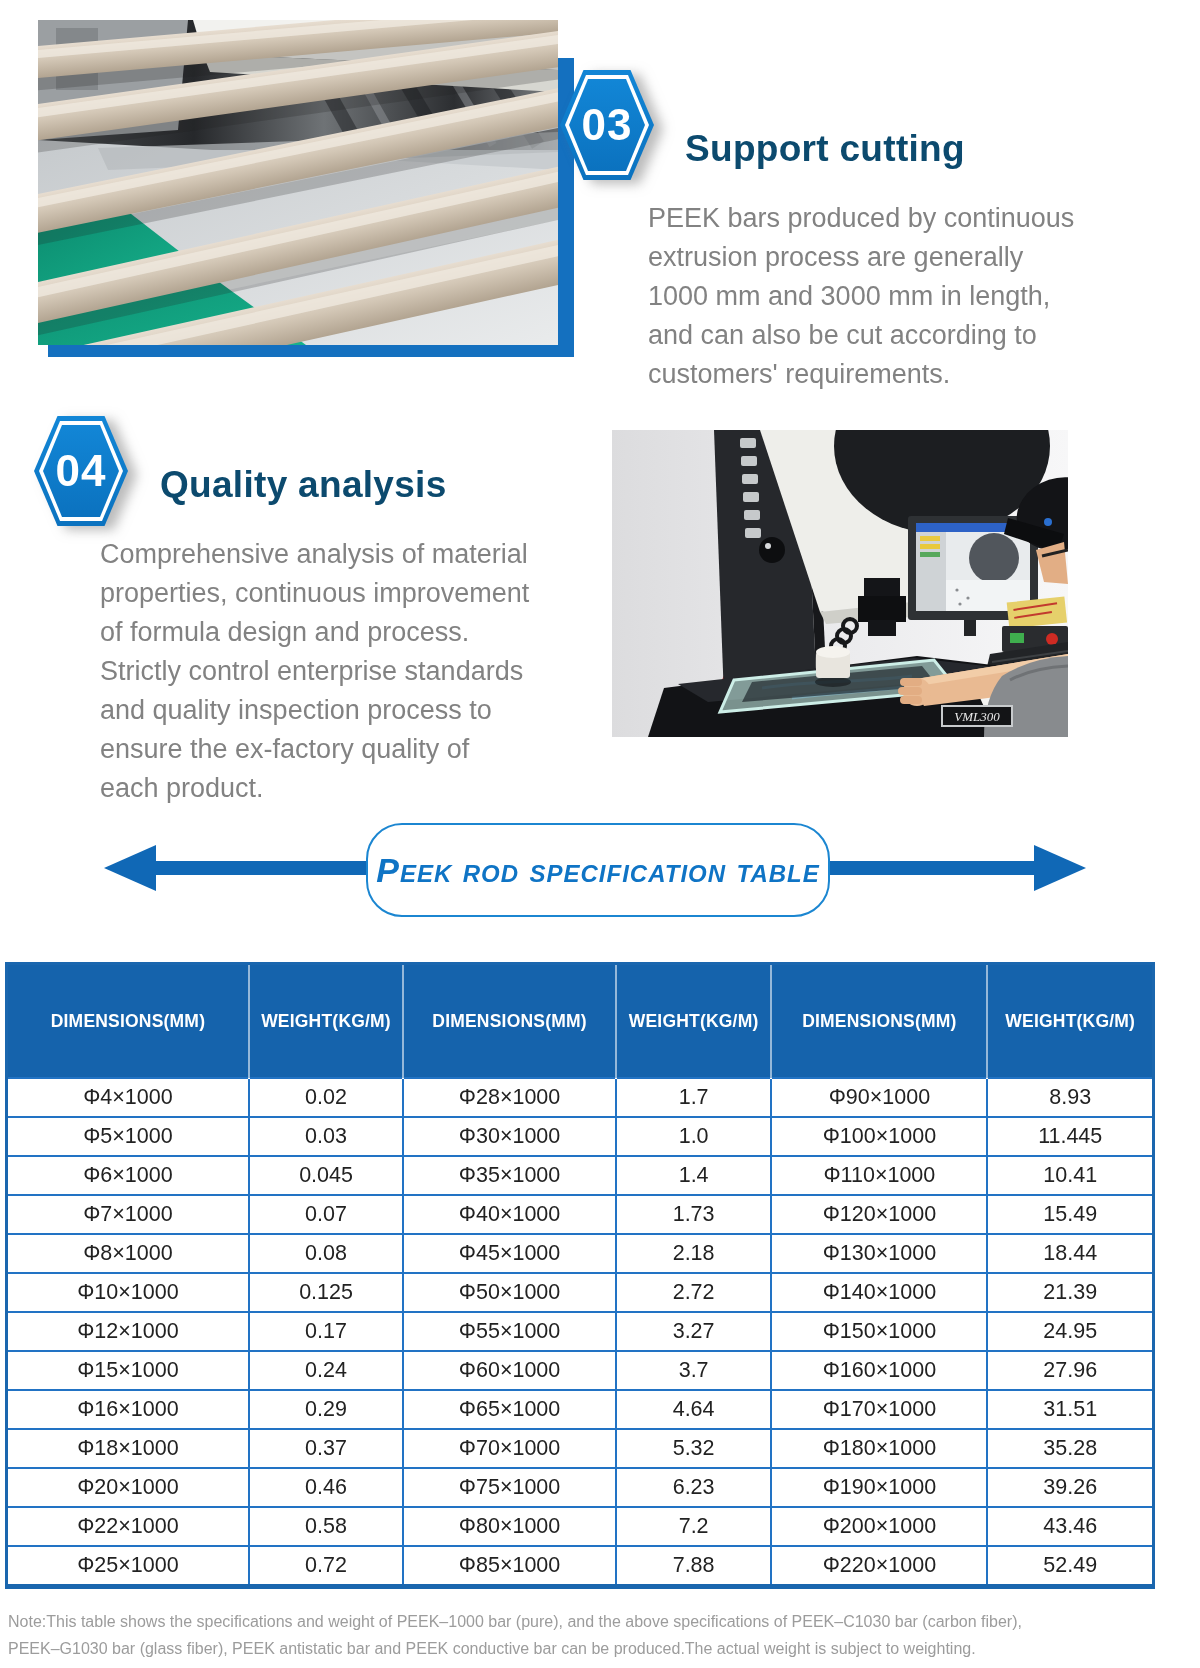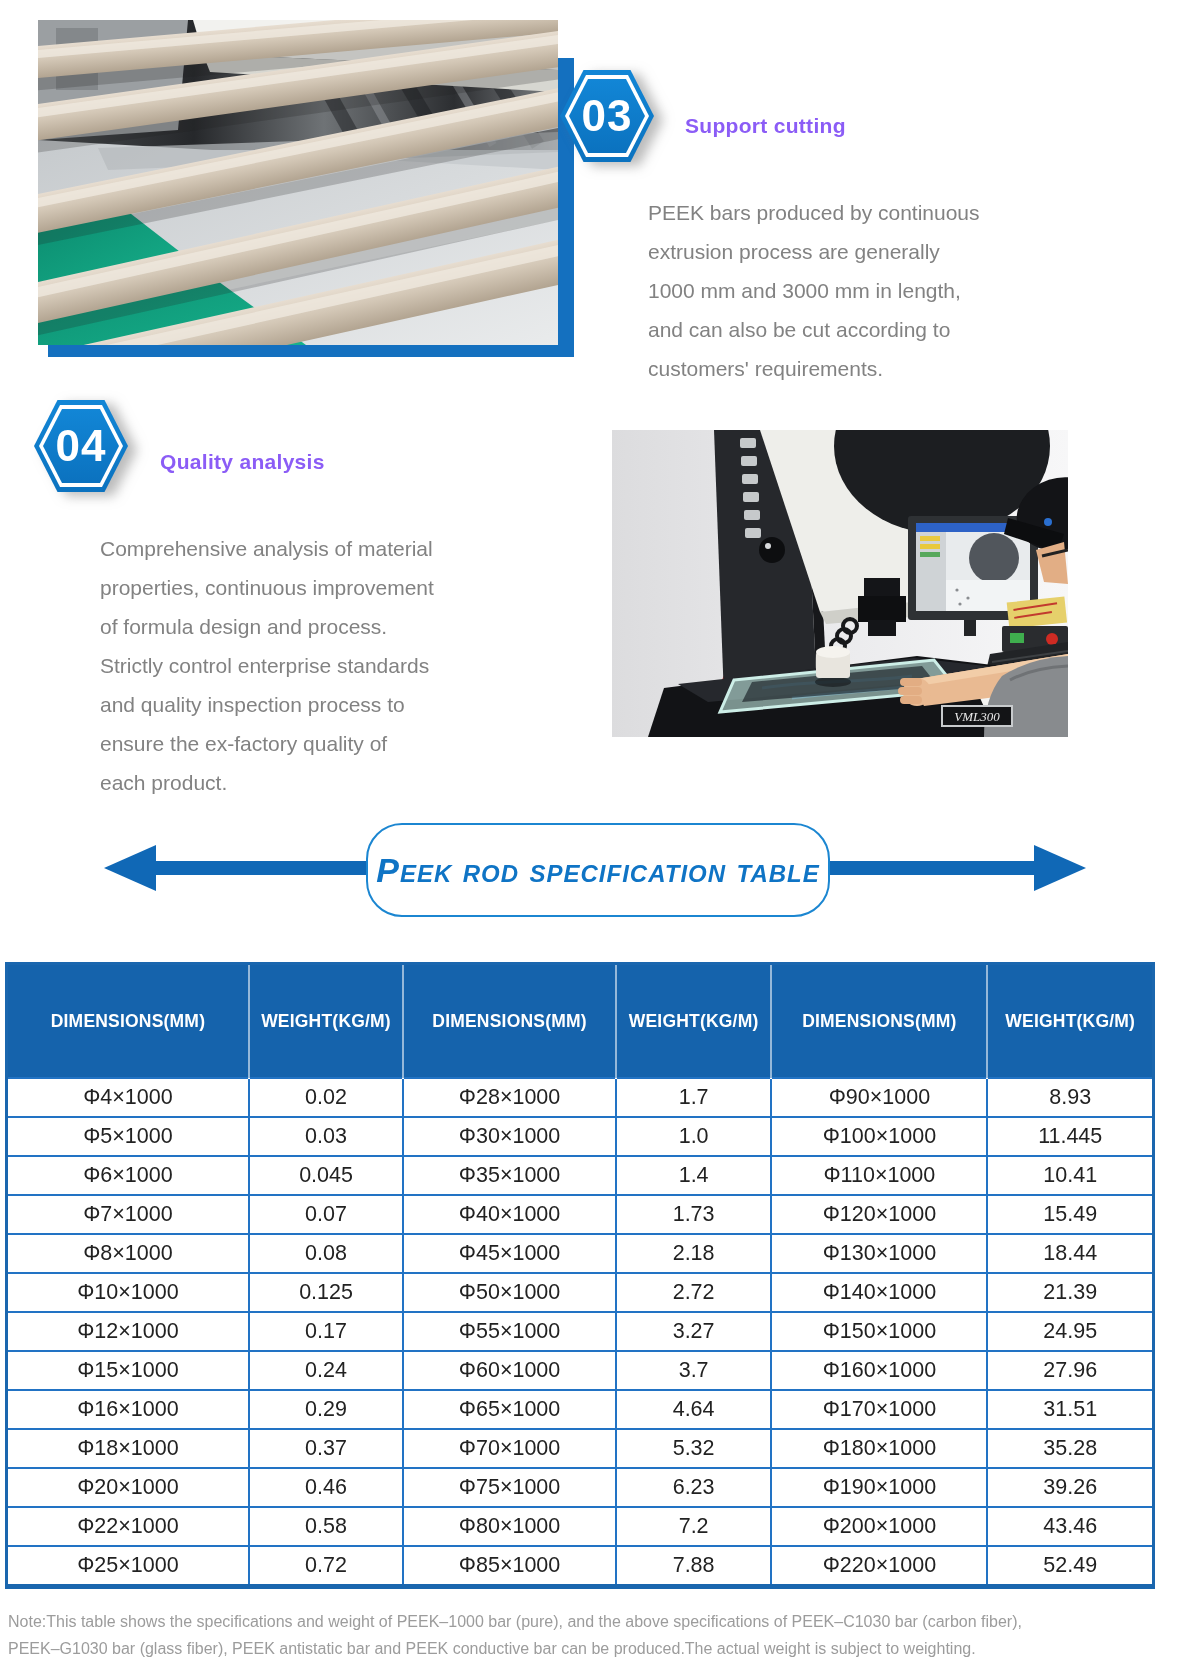--- a/index.html
+++ b/index.html
@@ -9,35 +9,35 @@
   
   .photo{position:absolute;}
   .photo .ph-inner{position:absolute;inset:0;overflow:hidden;}
   .photo svg{display:block;width:100%;height:100%;}
   .photo-rods{left:38px;top:20px;width:520px;height:325px;}
   .photo-rods::before{content:"";position:absolute;left:100%;top:38px;bottom:-12px;width:16px;background:#1470bf;}
   .photo-rods::after{content:"";position:absolute;left:10px;right:-16px;top:100%;height:12px;background:#1470bf;}
   .photo-qc{left:612px;top:430px;width:456px;height:307px;text-align:center;}
 
   
-  .hex-badge{position:absolute;width:94px;height:92px;filter:drop-shadow(9px 4px 6px rgba(120,120,120,.5));}
+  .hex-badge{position:absolute;width:94px;height:110px;filter:drop-shadow(9px 4px 6px rgba(120,120,120,.5));}
   .hex-badge .hx{position:absolute;clip-path:polygon(0% 50%,25% 0%,75% 0%,100% 50%,75% 100%,25% 100%);}
   .hex-badge .h1{inset:0;background:linear-gradient(180deg,#1286d6,#0b72bf);}
   .hex-badge .h2{inset:5px;background:#fff;}
   .hex-badge .h3{inset:9px;background:linear-gradient(180deg,#1286d6,#0b72bf);}
   .hex-badge .hex-num{position:absolute;inset:0;display:flex;align-items:center;justify-content:center;
       color:#fff;font-size:44px;font-weight:700;letter-spacing:1px;}
   .badge-03{left:560px;top:70px;}
-  .badge-04{left:34px;top:400px;}
-
-  
-  .section-title{position:absolute;font-size:21px;font-weight:700;color:#8b5cf6;letter-spacing:.3px;}
+  .badge-04{left:34px;top:416px;}
+
+  
+  .section-title{position:absolute;font-size:37px;font-weight:700;color:#0c4a6e;letter-spacing:.3px;}
   .title-03{left:685px;top:97px;}
   .title-04{left:160px;top:433px;}
-  .body-text{position:absolute;font-size:21px;color:#828282;line-height:39px;white-space:pre-line;}
+  .body-text{position:absolute;font-size:27px;color:#828282;line-height:39px;white-space:pre-line;}
   .body-03{left:648px;top:172px;width:480px;}
   .body-04{left:100px;top:508px;width:500px;}
 
   
   .banner-arrow-left,.banner-arrow-right{position:absolute;width:0;height:0;
       border-top:23px solid transparent;border-bottom:23px solid transparent;z-index:1;}
   .banner-arrow-left{left:104px;top:845px;border-right:52px solid #1068b6;}
   .banner-arrow-right{left:1034px;top:845px;border-left:52px solid #1068b6;}
   .banner-shaft{position:absolute;left:150px;top:861px;width:890px;height:14px;background:#1068b6;z-index:1;}
   .banner-box{position:absolute;left:366px;top:823px;width:460px;height:90px;background:#fff;

